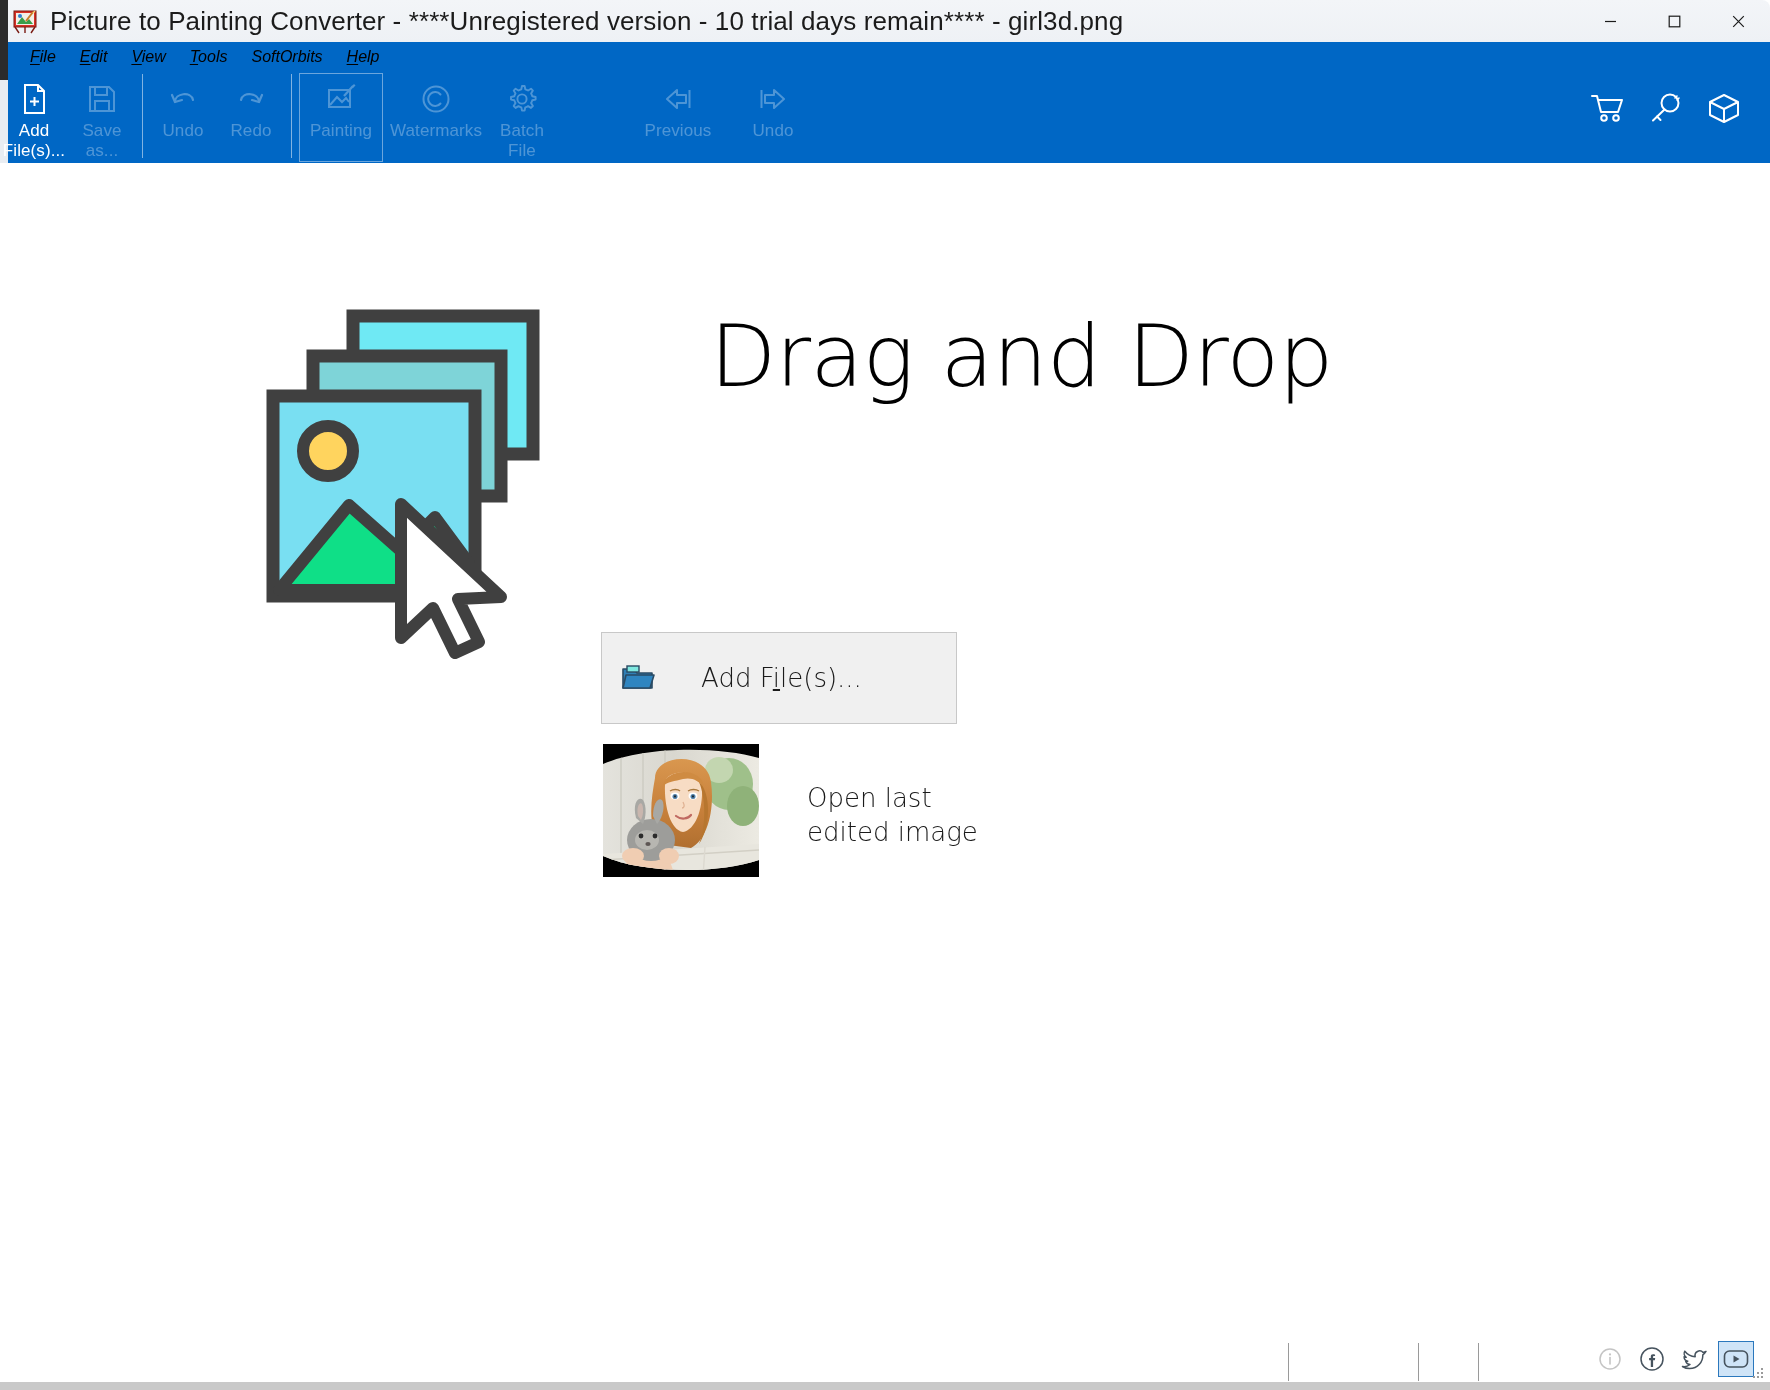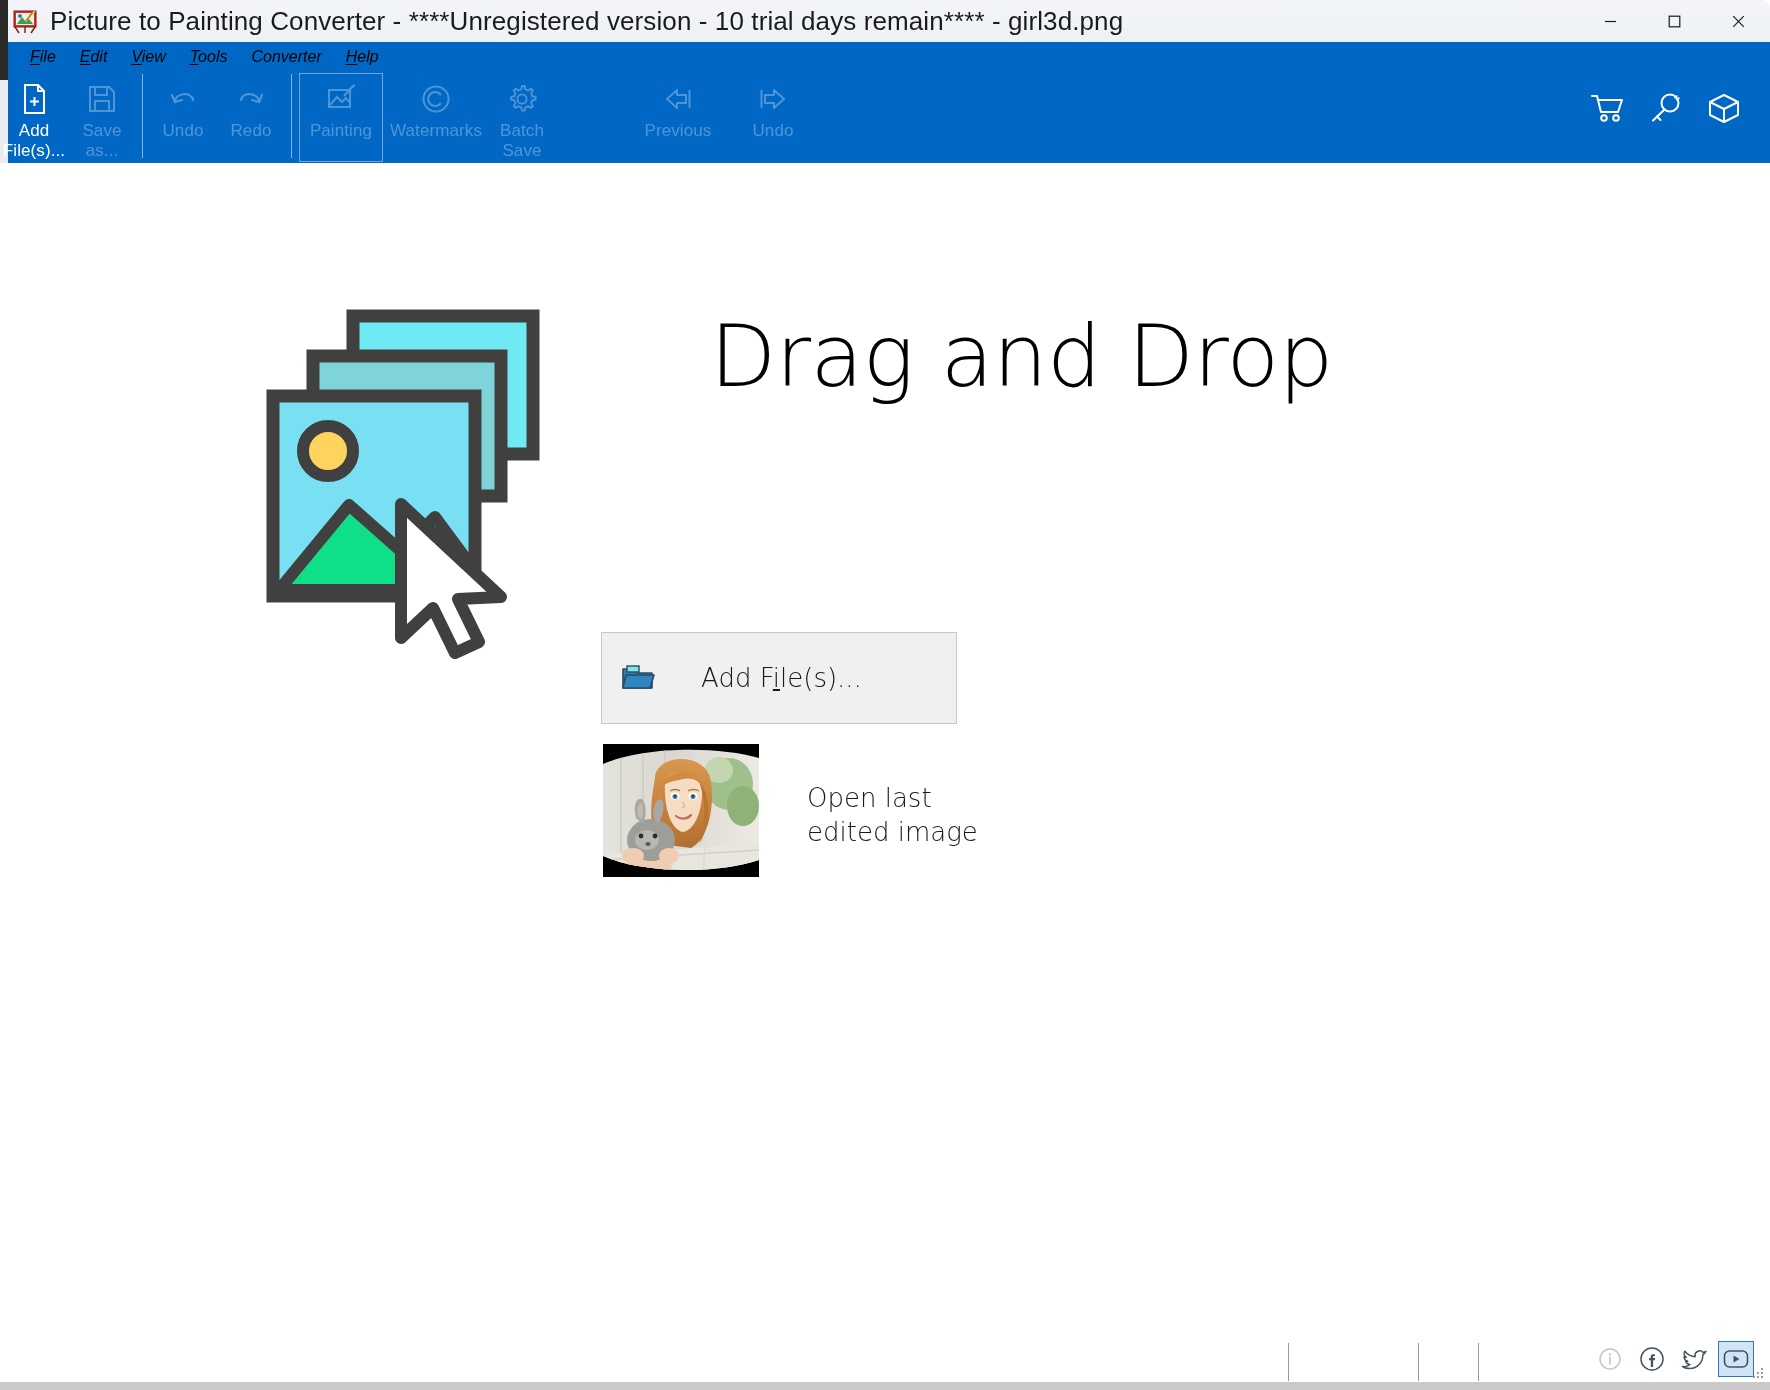--- a/index.html
+++ b/index.html
@@ -331,21 +331,21 @@
 
   <div class="ribbon">
     <div class="ribbon-dark-gutter"></div>
     <div class="ribbon-left-strip"></div>
 
     <div class="menubar">
       <div class="menu-item"><u>F</u><span>ile</span></div>
       <div class="menu-item"><u>E</u><span>dit</span></div>
       <div class="menu-item"><u>V</u><span>iew</span></div>
       <div class="menu-item"><u>T</u><span>ools</span></div>
-      <div class="menu-item">Converter</div>
+      <div class="menu-item">SoftOrbits</div>
       <div class="menu-item"><u>H</u><span>elp</span></div>
     </div>
 
     <div class="toolbar">
 
       <div class="tb-btn">
         <div class="tb-ico">
           <svg width="34" height="34" viewBox="0 0 34 34">
             <path d="M8 3 H21 L27 9 V31 H8 Z" fill="none" stroke="#ffffff" stroke-width="2"></path>
             <path d="M21 3 V9 H27" fill="none" stroke="#ffffff" stroke-width="2"></path>
@@ -415,21 +415,21 @@
       </div>
 
       <div class="tb-btn disabled">
         <div class="tb-ico">
           <svg width="34" height="34" viewBox="0 0 34 34">
             <path d="M17 4 l2.6 0 l.7 3.3 a10 10 0 0 1 2.8 1.2 l2.9-1.8 l1.9 1.9 l-1.8 2.9 a10 10 0 0 1 1.2 2.8 l3.3 .7 l0 2.6 l-3.3 .7 a10 10 0 0 1 -1.2 2.8 l1.8 2.9 l-1.9 1.9 l-2.9-1.8 a10 10 0 0 1 -2.8 1.2 l-.7 3.3 l-2.6 0 l-.7-3.3 a10 10 0 0 1 -2.8-1.2 l-2.9 1.8 l-1.9-1.9 l1.8-2.9 a10 10 0 0 1 -1.2-2.8 l-3.3-.7 l0-2.6 l3.3-.7 a10 10 0 0 1 1.2-2.8 l-1.8-2.9 l1.9-1.9 l2.9 1.8 a10 10 0 0 1 2.8-1.2 z" fill="none" stroke="#ffffff" stroke-width="1.9" stroke-linejoin="round"></path>
             <circle cx="17" cy="17" r="4.6" fill="none" stroke="#ffffff" stroke-width="1.9"></circle>
           </svg>
         </div>
         <div class="tb-label">Batch
-Save</div>
+File</div>
       </div>
 
       <div class="tb-gap"></div>
 
       <div class="tb-btn xwide disabled">
         <div class="tb-ico">
           <svg width="34" height="34" viewBox="0 0 34 34">
             <path d="M16 8 L6 17 L16 26 L16 21 L25 21 L25 13 L16 13 Z" fill="none" stroke="#ffffff" stroke-width="2" stroke-linejoin="round"></path>
             <path d="M28.5 8 V26" stroke="#ffffff" stroke-width="2"></path>
           </svg>

